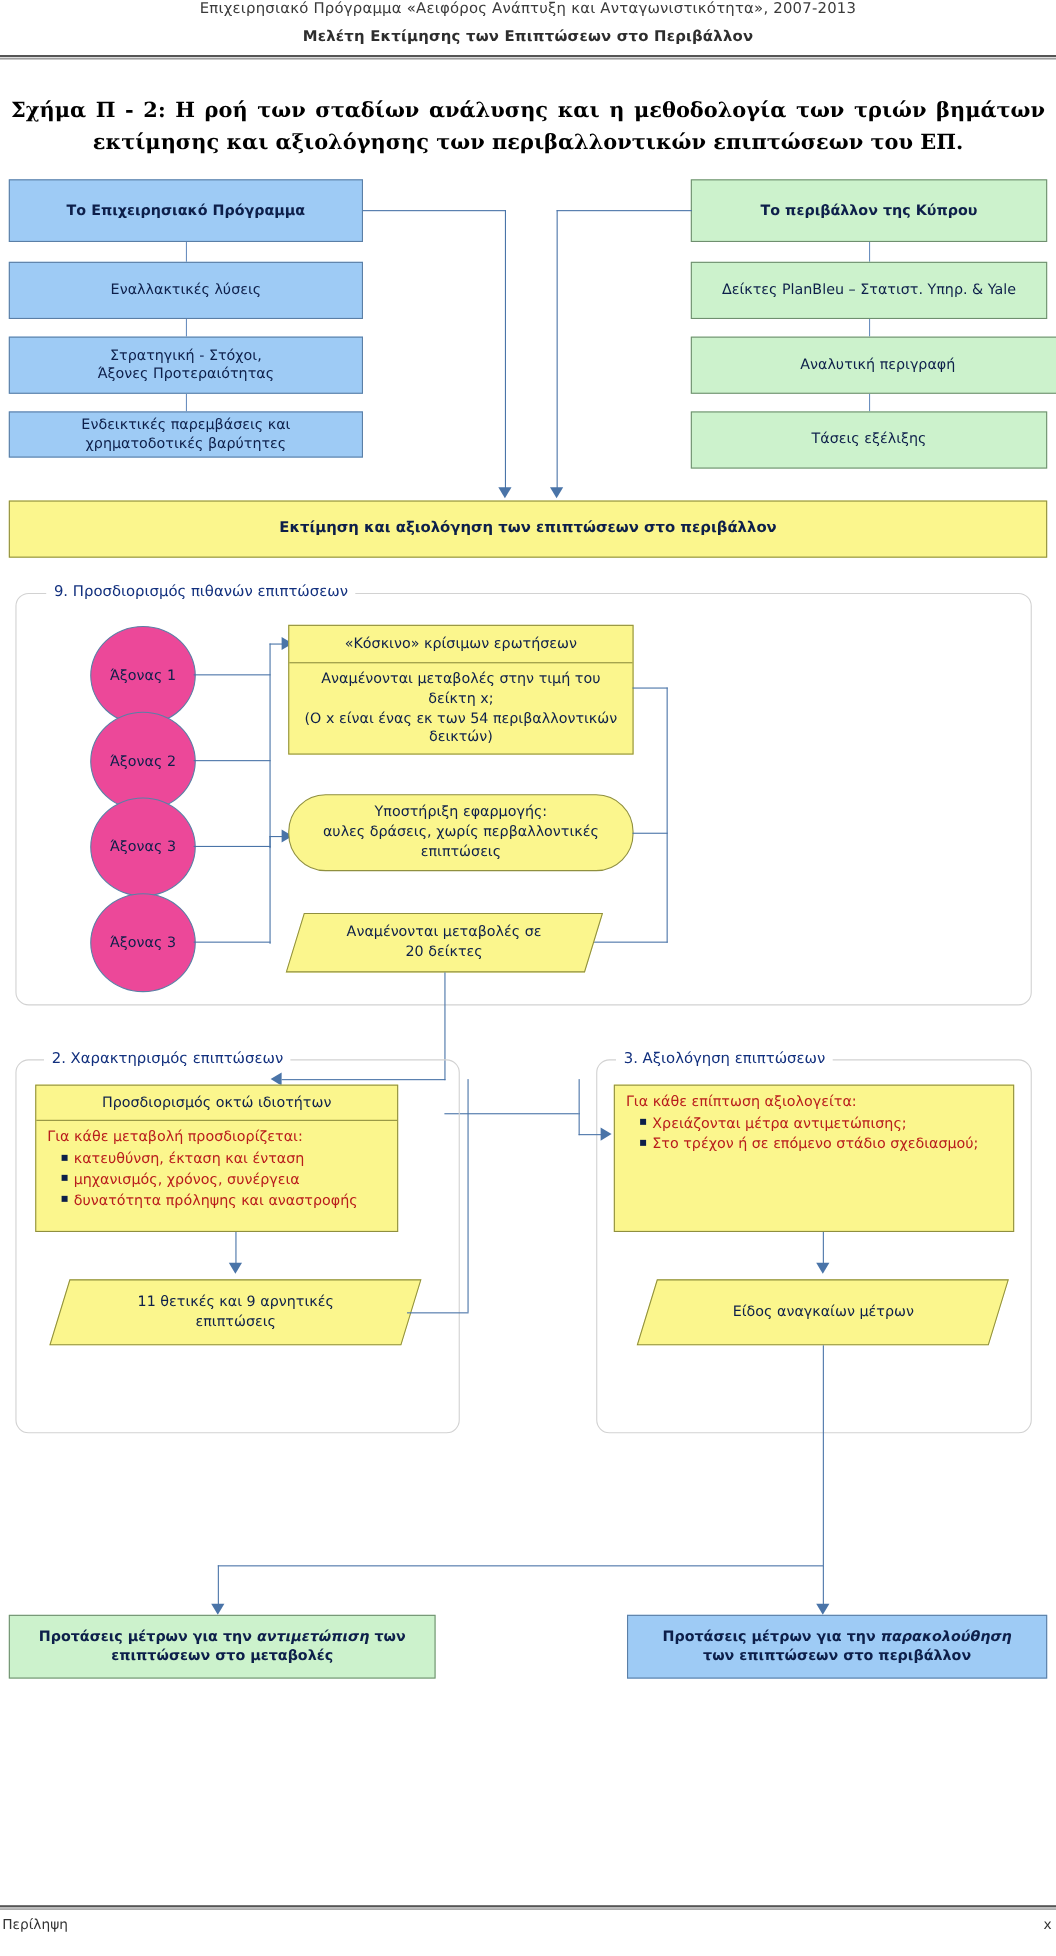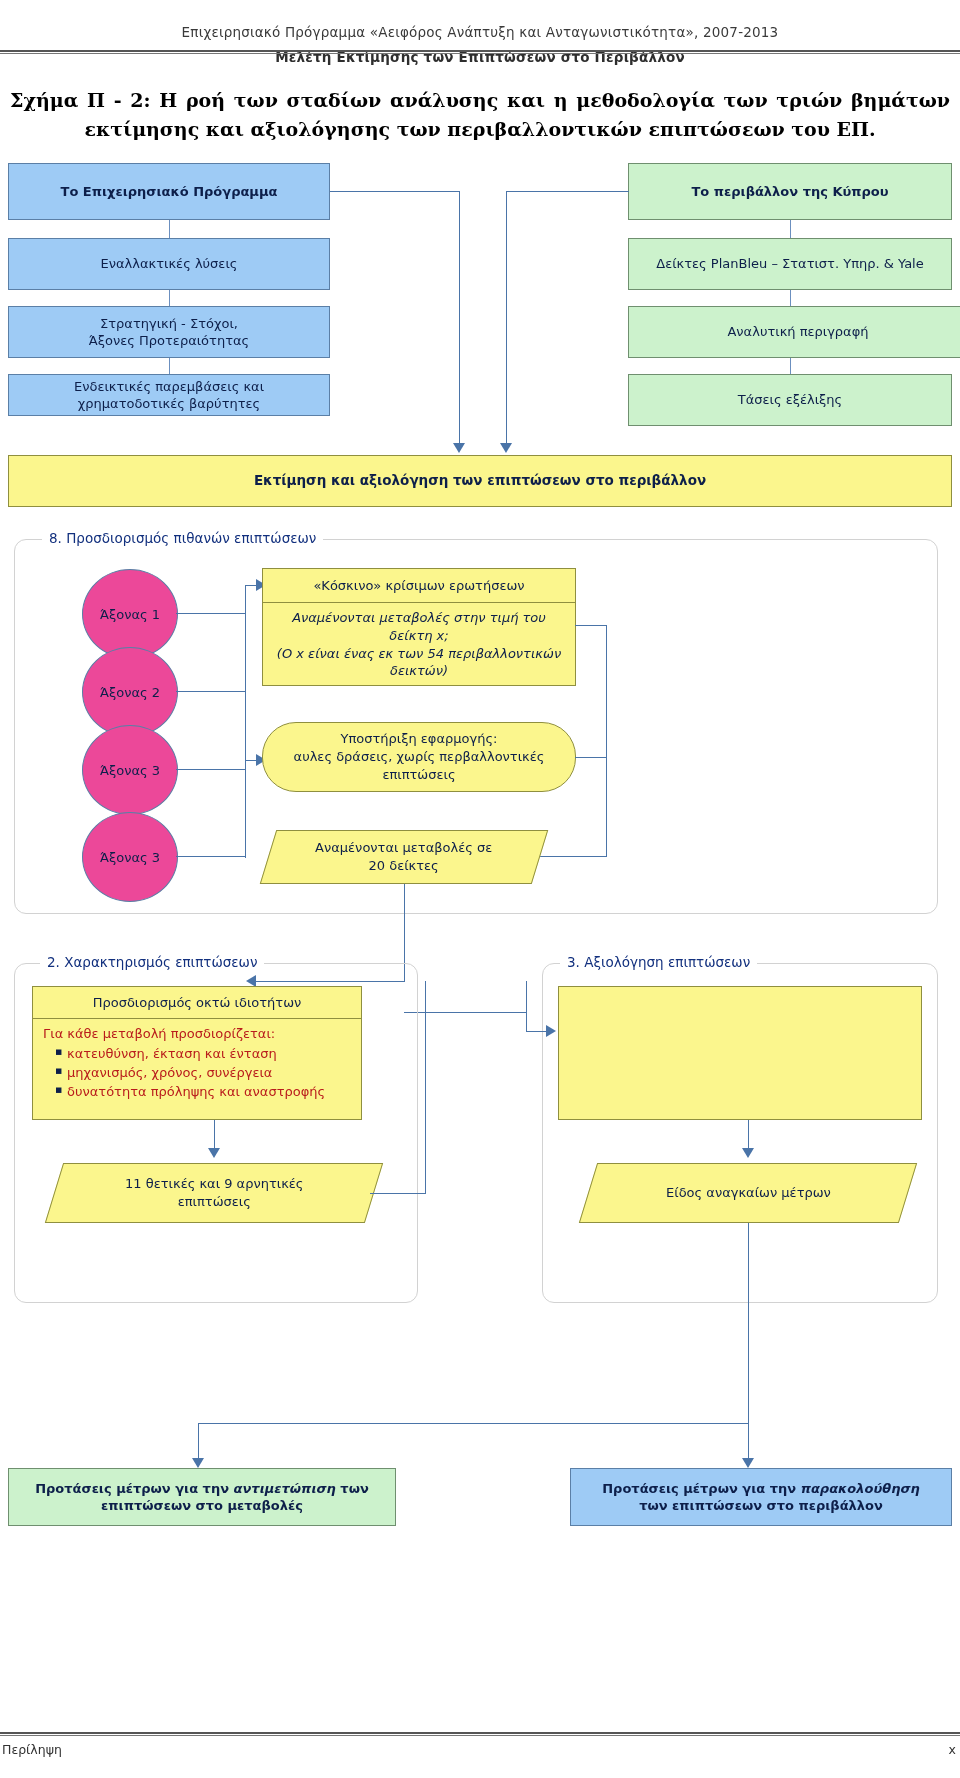--- a/index.html
+++ b/index.html
@@ -14,21 +14,21 @@
     font-family: "DejaVu Sans", "Liberation Sans", sans-serif;
     color: #000;
     overflow: hidden;
   }
 
   
   .doc-header {
     position: absolute;
     top: 0; left: 0; right: 0;
     text-align: center;
-    padding-top: 24px;
+    padding-top: 0;
   }
   .doc-header .line1 {
     font-size: 13.5px;
     color: #3a3a3a;
     letter-spacing: .2px;
   }
   .doc-header .line2 {
     font-size: 13.5px;
     font-weight: bold;
     color: #2e2e2e;
@@ -154,21 +154,20 @@
     color:#0d1f4a;
   }
   .ybox .bdy {
     box-sizing: border-box;
     display:flex; align-items:center; justify-content:center;
     text-align:center;
     font-size: 13px;
     line-height: 1.36;
     color:#0d1f4a;
     padding: 0 6px;
-    font-style: italic;
   }
   .ybox .bdy-list {
     box-sizing: border-box;
     font-size: 13px;
     line-height: 1.45;
     color:#b91c1c;
     padding: 6px 8px 4px 10px;
     text-align: left;
   }
   .bdy-list ul { margin: 1px 0 0 0; padding-left: 14px; list-style: none; }
@@ -293,21 +292,21 @@
 
 <div class="hline" style="left:506px; top:191px; width:123px;"></div>
 <div class="vline" style="left:506px; top:191px; height:255px;"></div>
 <div class="arrow-down" style="left:500px; top:443px;"></div>
 
 <div class="node yellow-bar" style="left:8px; top:455px; width:944px; height:52px;">
   <span>Εκτίμηση και αξιολόγηση των επιπτώσεων στο περιβάλλον</span>
 </div>
 
 <div class="group" style="left:14px; top:539px; width:924px; height:375px;"></div>
-<div class="group-label" style="left:42px; top:530px;">8. Προσδιορισμός πιθανών επιπτώσεων</div>
+<div class="group-label" style="left:42px; top:530px;">9. Προσδιορισμός πιθανών επιπτώσεων</div>
 
 <div class="ellipse" style="left:82px; top:569px; width:96px; height:90px;">
   <span>Άξονας 1</span>
 </div>
 <div class="ellipse" style="left:82px; top:647px; width:96px; height:90px;">
   <span>Άξονας 2</span>
 </div>
 <div class="ellipse" style="left:82px; top:725px; width:96px; height:90px;">
   <span>Άξονας 3</span>
 </div>
@@ -394,20 +393,27 @@
 <div class="vline" style="left:425px; top:981px; height:212px;"></div>
 
 <div class="group" style="left:542px; top:963px; width:396px; height:340px;"></div>
 <div class="group-label" style="left:560px; top:954px;">3. Αξιολόγηση επιπτώσεων</div>
 
 <div class="arrow-right" style="left:546px; top:1025px;"></div>
 <div class="hline" style="left:526px; top:1031px; width:22px;"></div>
 <div class="vline" style="left:526px; top:1012px; height:20px;"></div>
 
 <div class="ybox" style="left:558px; top:986px; width:364px; height:134px;">
+  <div class="bdy-list" style="height:100px;">
+    <div>Για κάθε επίπτωση αξιολογείτα:</div>
+    <ul>
+      <li>Χρειάζονται μέτρα αντιμετώπισης;</li>
+      <li>Στο τρέχον ή σε επόμενο στάδιο σχεδιασμού;</li>
+    </ul>
+  </div>
 </div>
 
 <div class="vline" style="left:748px; top:1120px; height:32px;"></div>
 <div class="arrow-down" style="left:742px; top:1148px;"></div>
 
 <div class="par-wrap" style="left:588px; top:1163px; width:320px; height:60px;">
   <div class="parallelogram" style="left:0; top:0; width:320px; height:60px; display:flex; align-items:center; justify-content:center;">
     <span style="white-space:pre-line;">Είδος αναγκαίων μέτρων</span>
   </div>
 </div>

